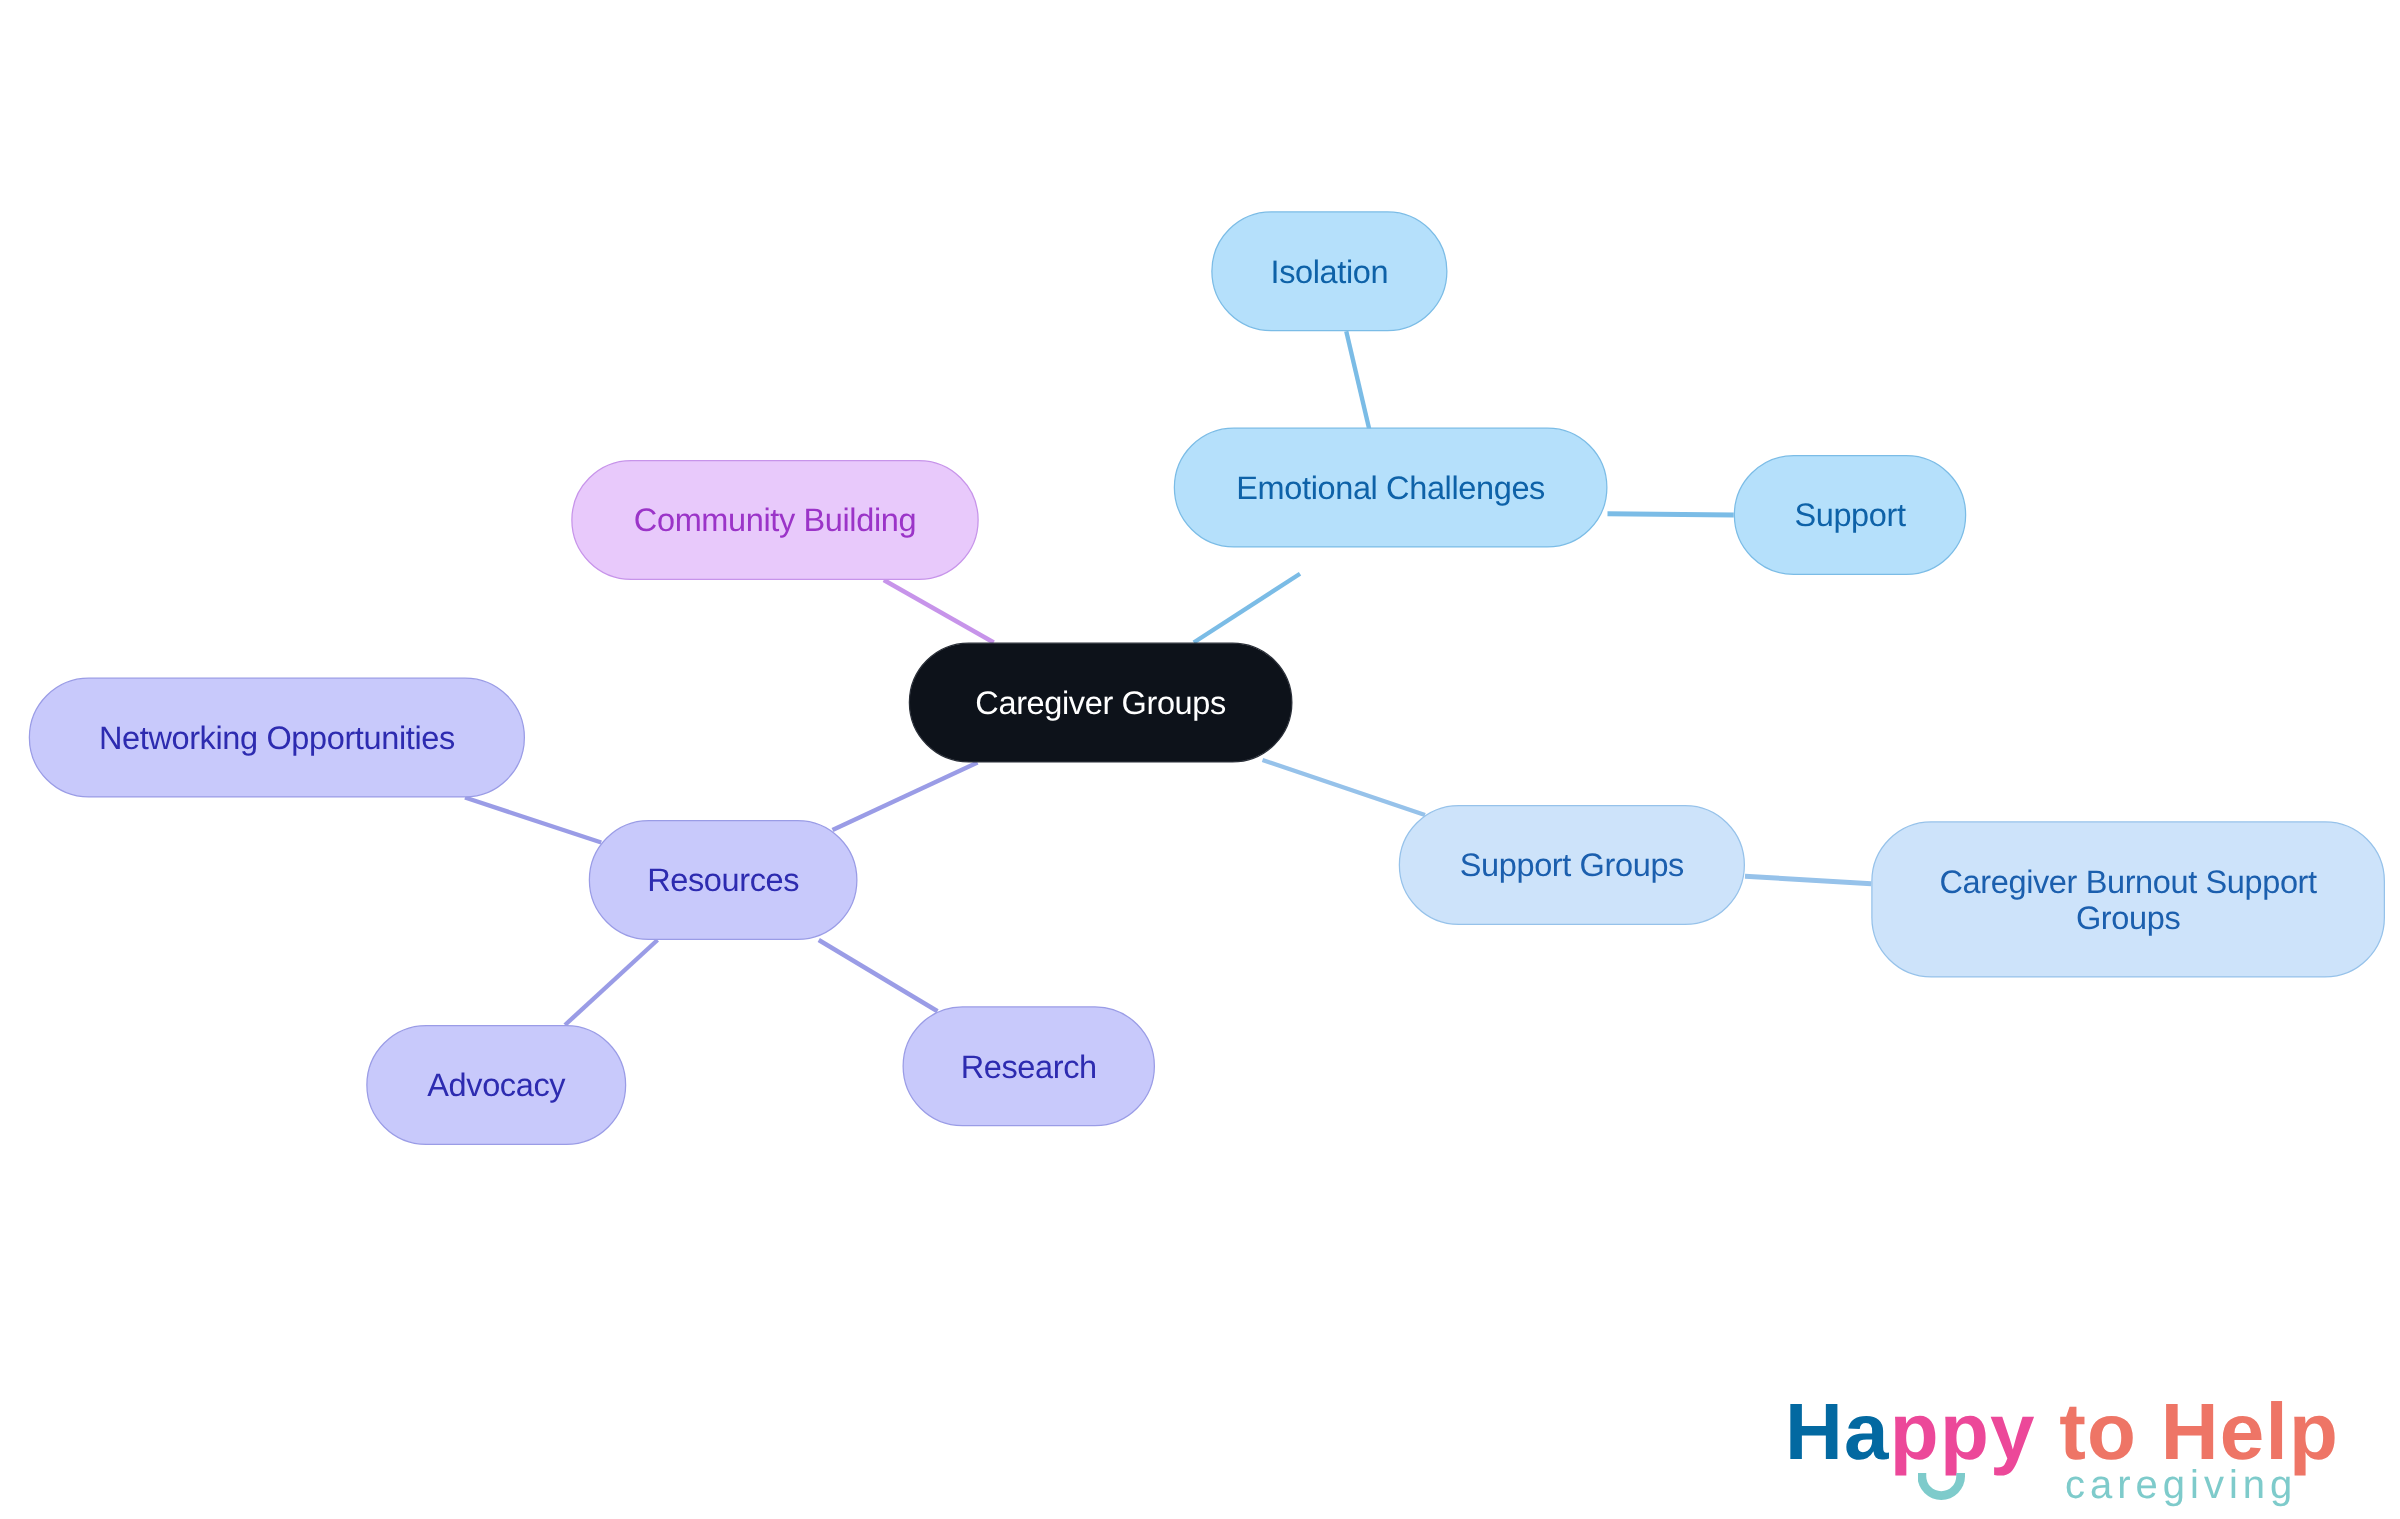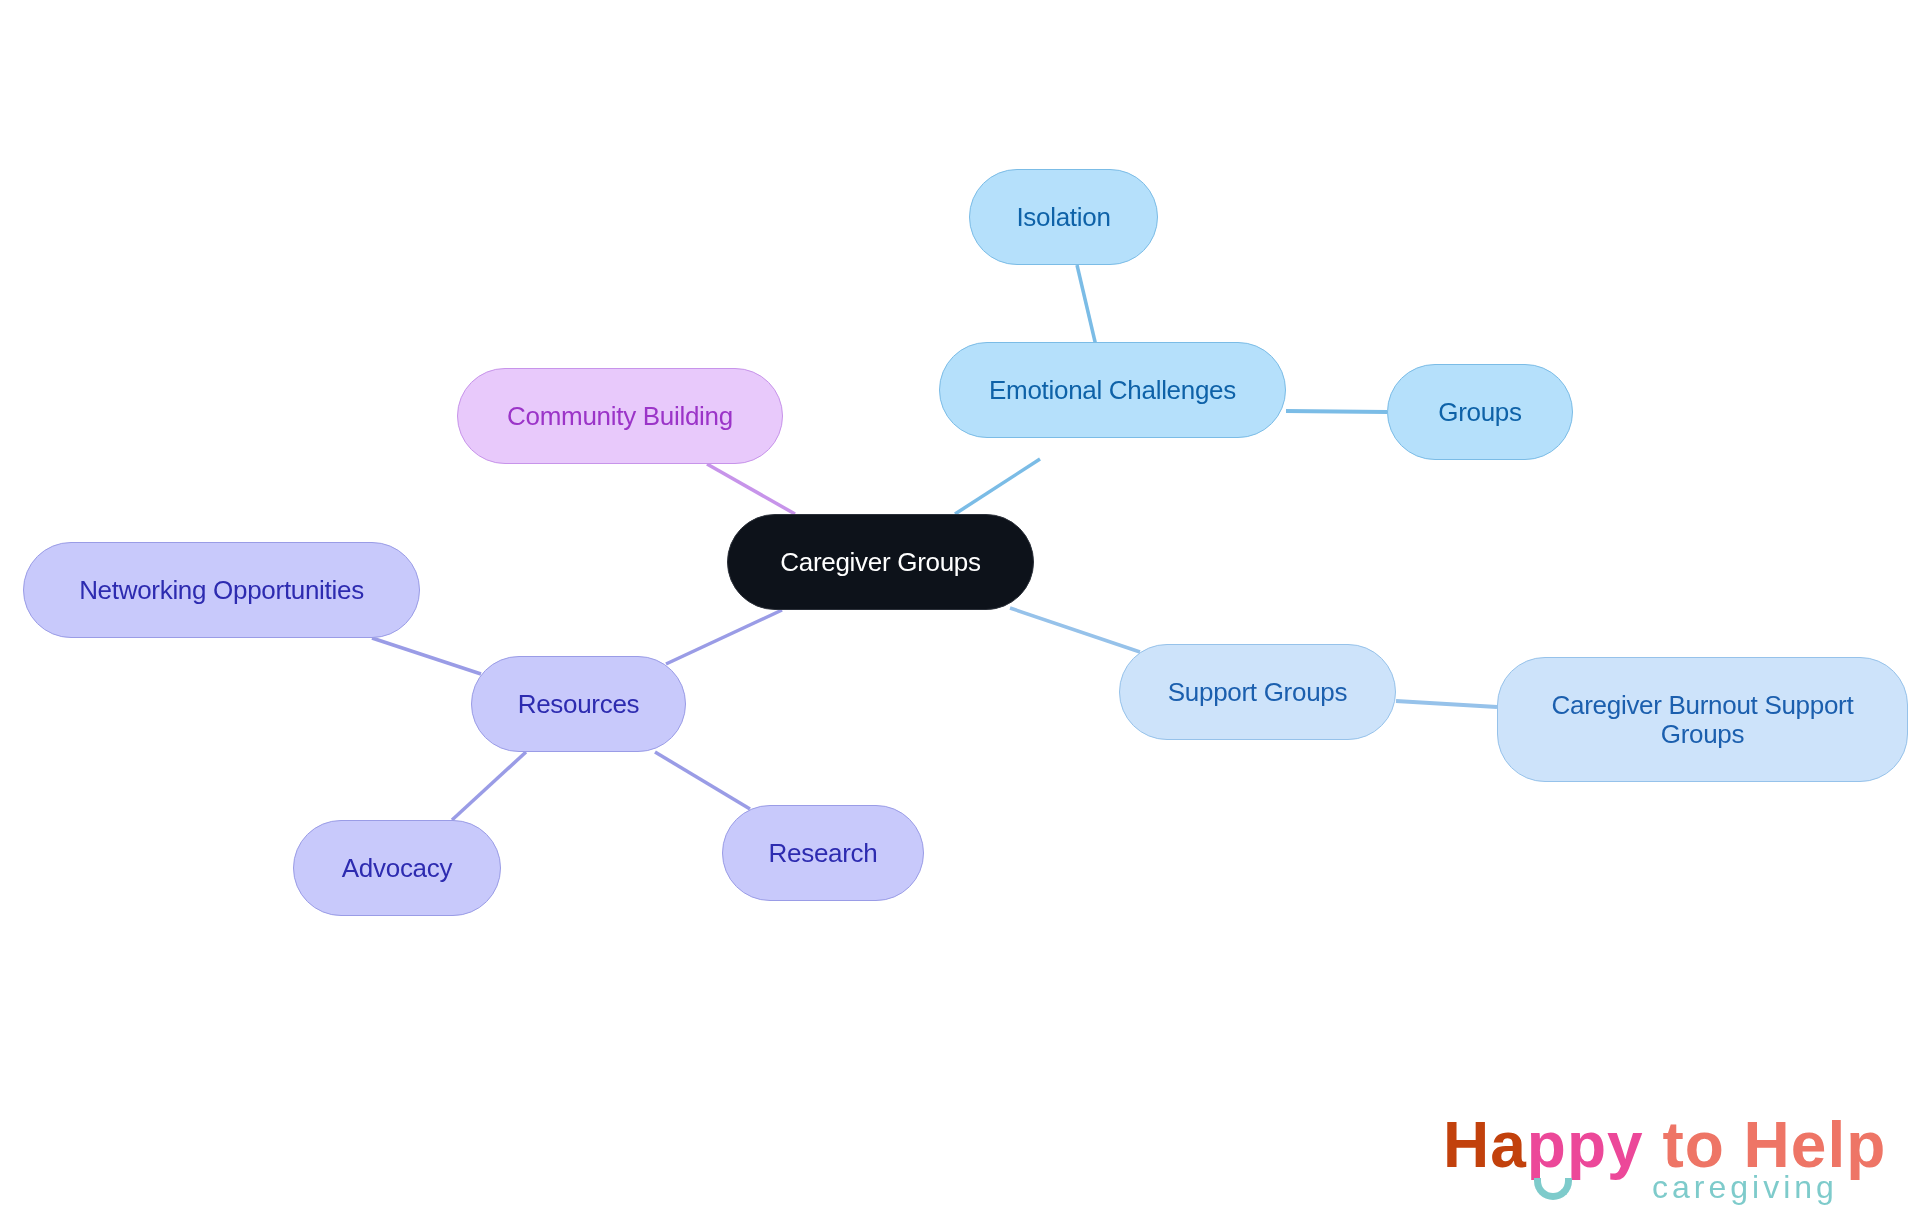--- a/index.html
+++ b/index.html
@@ -54,21 +54,21 @@
 
 <div class="node blue" style="left:969px; top:169px; width:189px; height:96px;">
   <span>Isolation</span>
 </div>
 
 <div class="node blue" style="left:939px; top:342px; width:347px; height:96px;">
   <span>Emotional Challenges</span>
 </div>
 
 <div class="node blue" style="left:1387px; top:364px; width:186px; height:96px;">
-  <span>Groups</span>
+  <span>Support</span>
 </div>
 
 <div class="node pink" style="left:457px; top:368px; width:326px; height:96px;">
   <span>Community Building</span>
 </div>
 
 <div class="node purple" style="left:23px; top:542px; width:397px; height:96px;text-align:right;">
   <span>Networking Opportunities</span>
 </div>
 
@@ -87,17 +87,17 @@
 <div class="node lightblue" style="left:1119px; top:644px; width:277px; height:96px;">
   <span>Support Groups</span>
 </div>
 
 <div class="node lightblue" style="left:1497px; top:657px; width:411px; height:125px; padding:0 40px;">
   <span>Caregiver Burnout Support Groups</span>
 </div>
 
 <div class="logo">
   <div class="logo-main">
-    <span style="color:#c2410c;margin-left:15px;">Ha</span><span style="color:#ec4899;">ppy</span><span style="color:#ee7566;"> to Help</span>
+    <span style="color:#0369a1;">Ha</span><span style="color:#ec4899;">ppy</span><span style="color:#ee7566;"> to Help</span>
   </div>
   <div class="smile" style="border-color:#7ecbcb;"></div>
   <div class="logo-sub" style="color:#7ecbcb;">caregiving</div>
 </div>
 
 </body></html>

